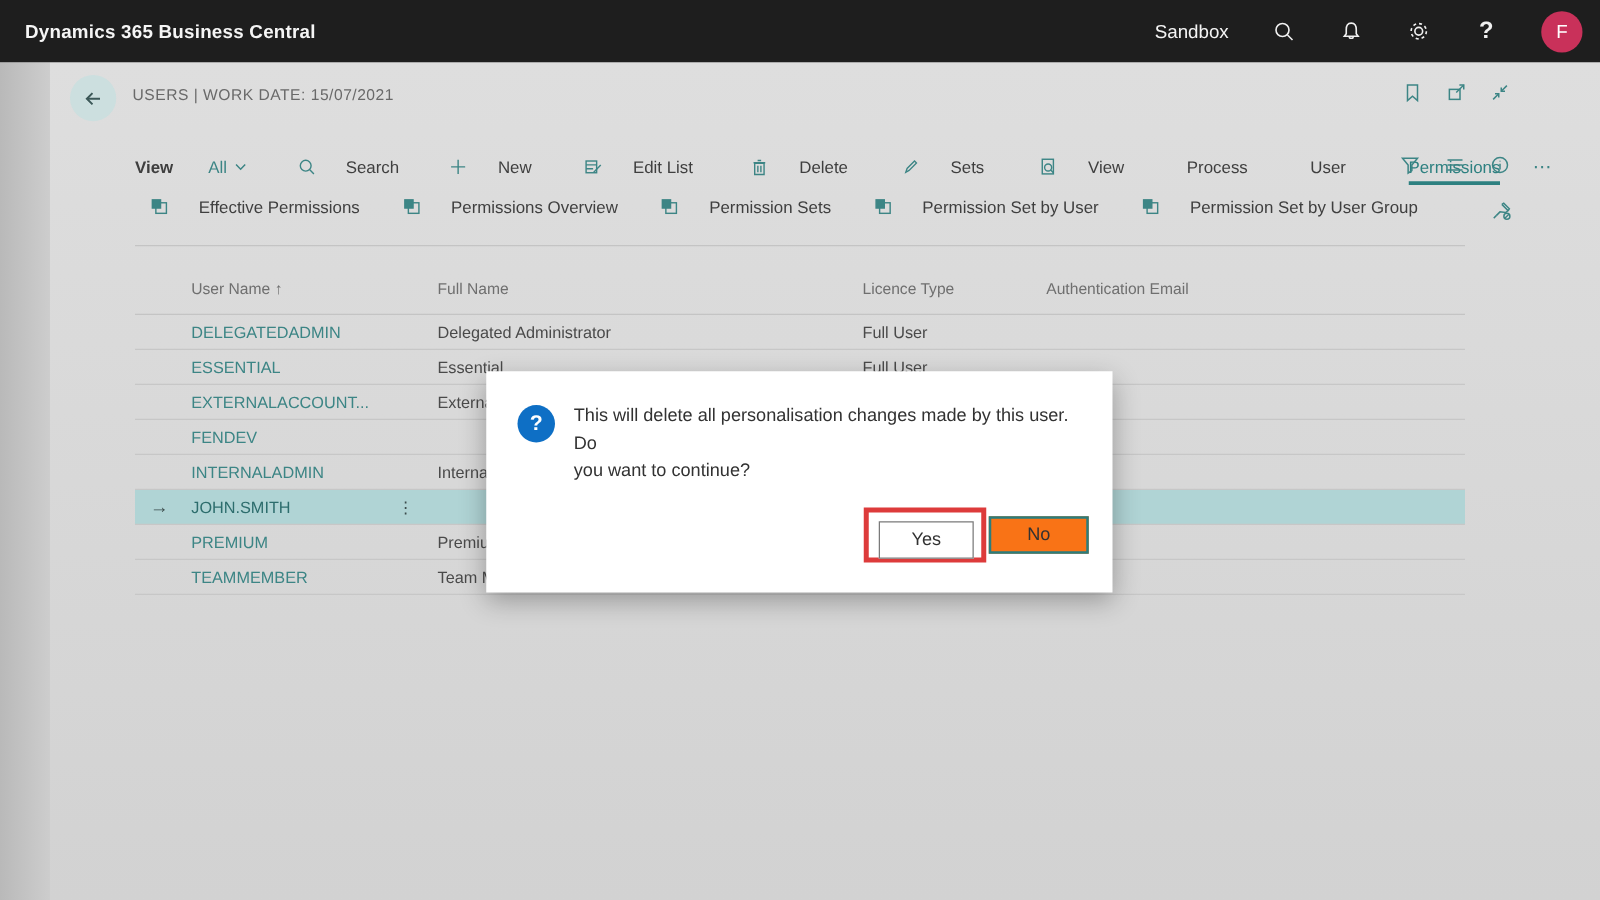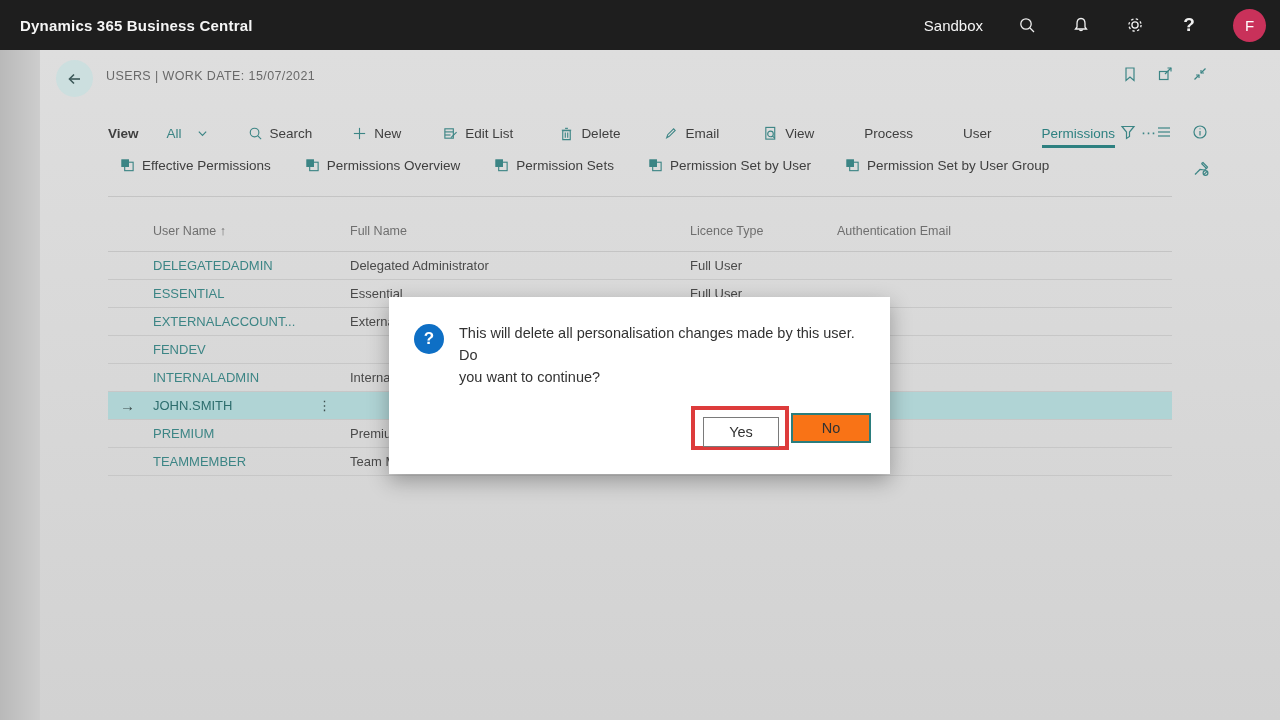--- a/index.html
+++ b/index.html
@@ -29,24 +29,24 @@
   .back-btn { position:absolute; left:16px; top:-2px; width:37px; height:37px; border-radius:50%;
               background:#ccdfdf; display:flex; align-items:center; justify-content:center; cursor:pointer; }
   .back-btn svg { stroke:#3c5858; fill:none; stroke-width:1.6; }
   .page-title { position:absolute; left:66px; top:7px; font-size:12.5px; color:#696969; letter-spacing:.4px; }
   .header-icons { position:absolute; right:70px; top:4px; display:flex; gap:17px; }
   .hdr-icon { width:18px; height:18px; cursor:pointer; }
   .hdr-icon svg { stroke:#3c8585; fill:none; stroke-width:1.2; }
 
   
   .toolbar { position:absolute; left:68px; top:68px; width:1110px; height:30px; display:flex; align-items:center; font-size:13.5px; color:#3f3f3f; }
-  .tbr-item { display:flex; align-items:center; gap:7px; cursor:pointer; white-space:nowrap; }
+  .tbr-item { display:flex; align-items:center; gap:24px; cursor:pointer; white-space:nowrap; }
   .tbr-item svg { stroke:#3c8585; fill:none; stroke-width:1.2; }
   .view-label { font-weight:bold; margin-right:28px; }
-  .all-dd { color:#3c8585; display:flex; align-items:center; gap:15px; margin-right:40px; cursor:pointer; }
+  .all-dd { color:#3c8585; display:flex; align-items:center; gap:5px; margin-right:40px; cursor:pointer; }
   .all-dd svg { stroke:#3c8585; fill:none; stroke-width:1.3; }
   .menu-item { cursor:pointer; margin-left:50px; }
   .menu-active { color:#2d8080; position:relative; margin-left:50px; cursor:pointer; }
   .menu-active::after { content:""; position:absolute; left:0; right:0; bottom:-7px; height:2.5px; background:#2d8080; }
   .more-dots { color:#3c8585; font-size:15px; letter-spacing:2px; margin-left:26px; cursor:pointer; }
   .toolbar-right { position:absolute; right:70px; top:68px; display:flex; gap:18px; align-items:center; height:30px; }
   .toolbar-right .hdr-icon svg { stroke:#3c8585; }
 
   
   .ribbon { position:absolute; left:80px; top:108px; width:1095px; height:30px; display:flex; align-items:flex-start; gap:34px; font-size:13.5px; color:#3f3f3f; }
@@ -189,21 +189,21 @@
           <line x1="6.5" y1="2.5" x2="9.5" y2="2.5"></line>
           <line x1="6.7" y1="7" x2="6.7" y2="12.5"></line>
           <line x1="9.3" y1="7" x2="9.3" y2="12.5"></line>
         </svg>
       <span>Delete</span>
     </span>
     <span class="tbr-item" style="margin-right:44px;">
       <svg viewBox="0 0 16 16" width="14" height="14">
           <path d="M3 13.5 L4.2 10 L11 3.2 L12.8 5 L6 11.8 Z"></path>
         </svg>
-      <span>Email</span>
+      <span>Sets</span>
     </span>
     <span class="tbr-item">
       <svg viewBox="0 0 16 16" width="15" height="15">
           <rect x="3" y="1.5" width="9.5" height="12.5"></rect>
           <circle cx="8" cy="8.5" r="3"></circle>
           <line x1="10.2" y1="10.7" x2="12.5" y2="13"></line>
         </svg>
       <span>View</span>
     </span>
     <span class="menu-item">Process</span>

